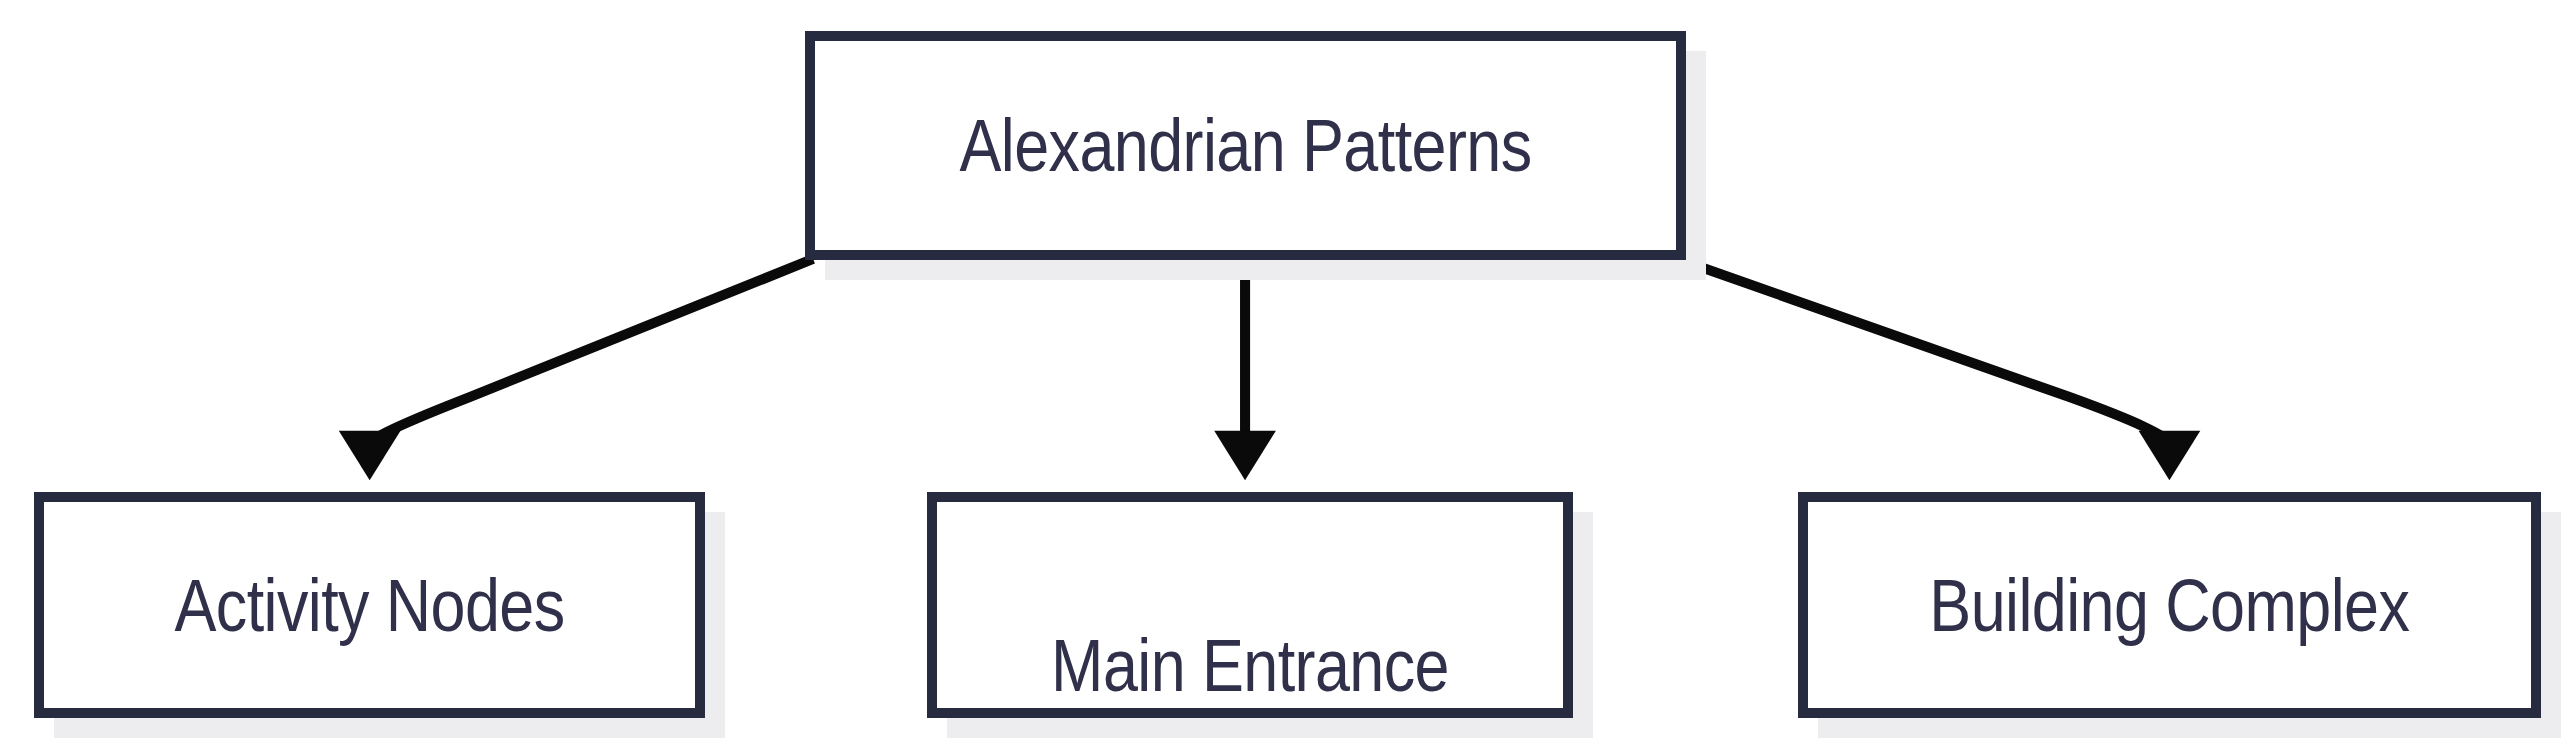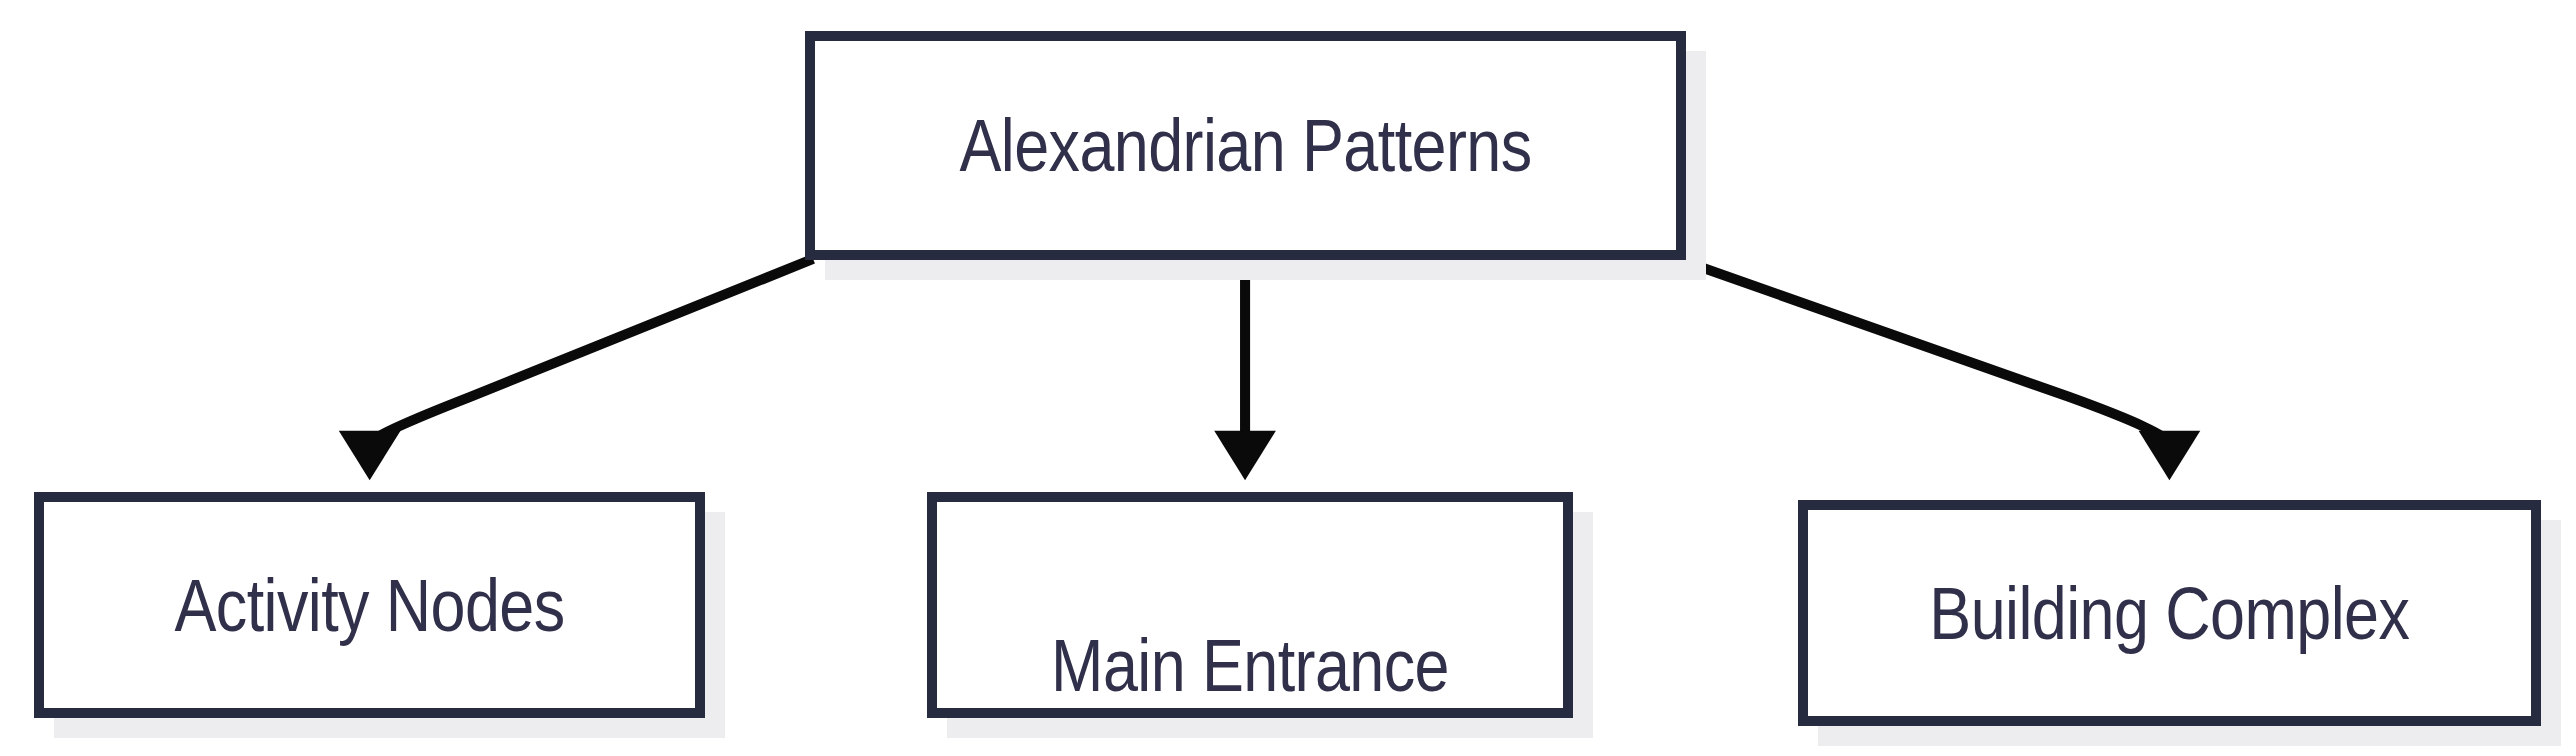--- a/index.html
+++ b/index.html
@@ -31,21 +31,21 @@
     font-size: 74px;
     font-weight: 500;
     color: #30304b;
     letter-spacing: -0.7px;
     transform: scaleX(0.85);
     transform-origin: center center;
   }
   #node-root     { left: 805px; top: 31px;  width: 881px; height: 229px; align-items: center; }
   #node-child-1  { left: 34px;   top: 492px; width: 671px; height: 226px; text-align: right; }
   #node-child-2  { left: 927px; top: 492px; width: 646px;  height: 226px; align-items: flex-end; }
-  #node-child-3  { left: 1798px; top: 492px; width: 743px; height: 226px; margin-top: 8px; }
+  #node-child-3  { left: 1798px; top: 492px; width: 743px; height: 226px; }
   #edges {
     position: absolute;
     left: 0; top: 0;
     width: 2576px;
     height: 756px;
     pointer-events: none;
   }
   .edge-line {
     fill: none;
     stroke: #0a0a0a;

